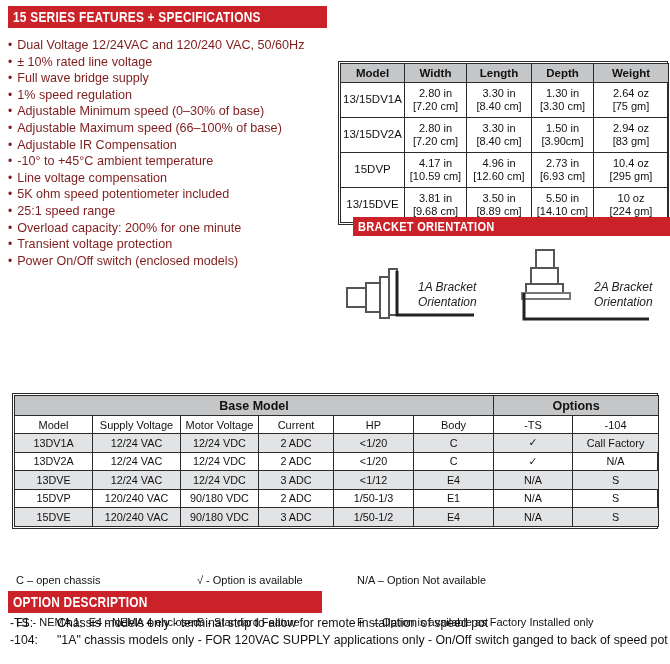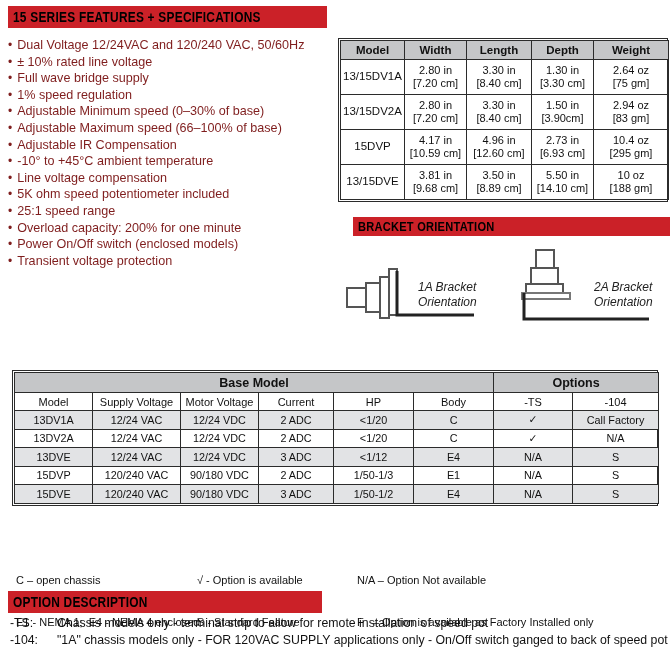--- a/index.html
+++ b/index.html
@@ -1,35 +1,35 @@
 <!DOCTYPE html>
 <html><head>
 <meta charset="utf-8">
 <style>
   html,body{margin:0;padding:0;background:#fff;}
   .page{position:relative;width:670px;height:664px;background:#ffffff;
         font-family:"Liberation Sans", sans-serif;color:#1a1a1a;overflow:hidden;}
 
   
-  .banner{position:absolute;background:#cb2128;color:#000000;height:22px;
+  .banner{position:absolute;background:#cb2128;color:#ffffff;height:22px;
           display:flex;align-items:center;padding-left:5px;box-sizing:border-box;}
   .banner .cond{display:inline-block;transform:scaleX(.82);transform-origin:0 50%;
                 font-weight:bold;font-size:14.5px;letter-spacing:.3px;white-space:nowrap;}
   .banner-features{left:8px;top:6px;width:319px;}
   .banner-bracket{left:337px;top:217px;width:331px;height:19px;margin-left:16px;}
   .banner-option{left:8px;top:591px;width:314px;}
 
   
   .features{position:absolute;left:8px;top:37px;margin:0;padding:0;list-style:none;
             font-size:12.6px;line-height:16.6px;color:#7f1d1d;}
   .features li{white-space:nowrap;}
   .features li::before{content:"•";margin-right:5px;font-size:12px;}
 
   
-  .twrap{position:absolute;border:1px solid #2b2b2b;padding:1px;background:#fff;box-sizing:border-box;}
+  .twrap{position:absolute;border:1px solid #2b2b2b;padding:1px;background:#fff;box-sizing:border-box;margin-top:23px;}
   table{border-collapse:collapse;width:100%;table-layout:fixed;}
   th,td{border:1px solid #2b2b2b;text-align:center;vertical-align:middle;
         font-size:11px;color:#111;padding:0;overflow:hidden;}
 
   
   .dims-wrap{left:338px;top:38px;width:330px;}
   .dims-wrap th{background:#c5c6c8;height:18px;font-weight:bold;font-size:11.5px;}
   .dims-wrap td{height:34px;line-height:13.5px;}
   .dims-wrap td.model{font-size:11.5px;}
 
@@ -75,22 +75,22 @@
     <li>Full wave bridge supply</li>
     <li>1% speed regulation</li>
     <li>Adjustable Minimum speed (0–30% of base)</li>
     <li>Adjustable Maximum speed (66–100% of base)</li>
     <li>Adjustable IR Compensation</li>
     <li>-10° to +45°C ambient temperature</li>
     <li>Line voltage compensation</li>
     <li>5K ohm speed potentiometer included</li>
     <li>25:1 speed range</li>
     <li>Overload capacity: 200% for one minute</li>
+    <li>Transient voltage protection</li>
     <li>Power On/Off switch (enclosed models)</li>
-    <li>Transient voltage protection</li>
   </ul>
 
   <div class="twrap dims-wrap">
     <table>
       <colgroup>
           <col style="width:64px">
           <col style="width:62px">
           <col style="width:65px">
           <col style="width:62px">
           <col style="width:75px">
@@ -169,21 +169,21 @@
         <td>
               <div>3.50 in</div>
               <div>[8.89 cm]</div>
             </td>
         <td>
               <div>5.50 in</div>
               <div>[14.10 cm]</div>
             </td>
         <td>
               <div>10 oz</div>
-              <div>[188 gm]</div>
+              <div>[224 gm]</div>
             </td>
       </tr>
     </tbody>
       </table>
   </div>
 
   <div class="banner banner-bracket">
     <span class="cond" style="font-size:13.5px">BRACKET ORIENTATION</span>
   </div>
 

